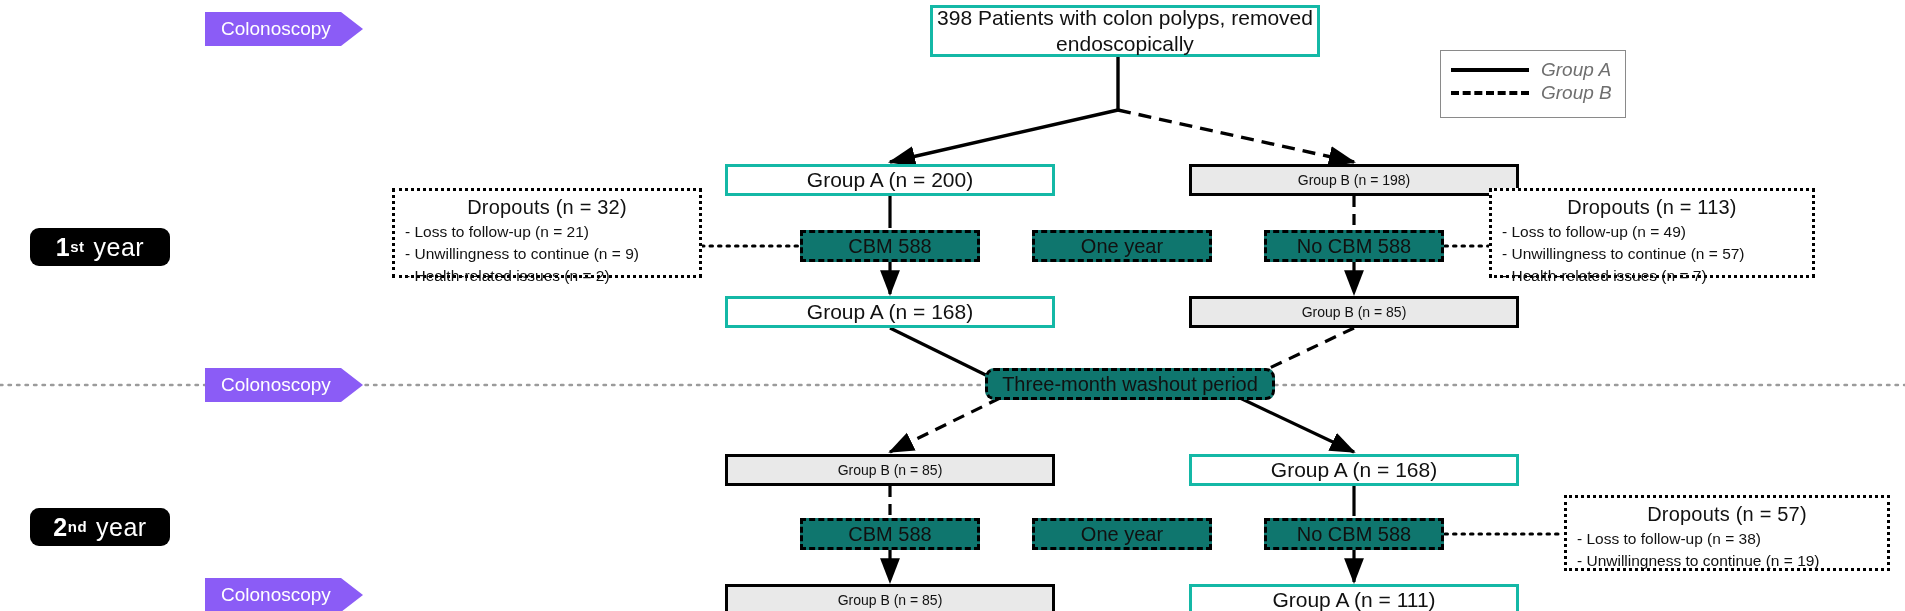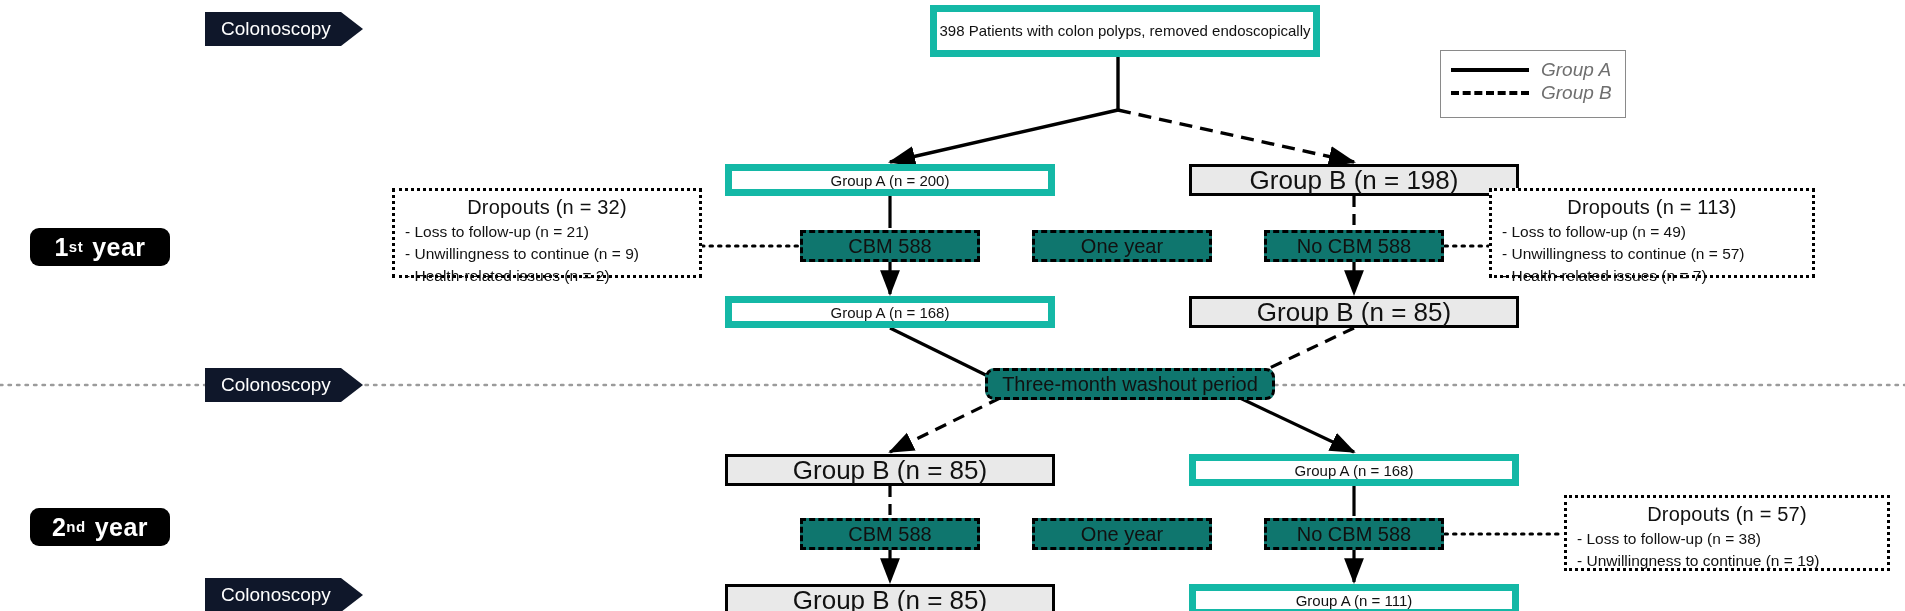--- a/index.html
+++ b/index.html
@@ -3,43 +3,43 @@
 <meta charset="utf-8">
 <style>
   html,body{margin:0;padding:0;background:#ffffff;}
   body{width:1905px;height:611px;font-family:"Liberation Sans",sans-serif;color:#111;}
   #stage{position:relative;width:1905px;height:611px;overflow:hidden;}
 
   
   .node{position:absolute;box-sizing:border-box;display:flex;align-items:center;justify-content:center;text-align:center;}
 
   
-  .box-solid{border:7px solid #14b8a6;background:#fff;font-size:15px;}
-  
-  .box-grey{border:3px solid #000;background:#e9e9e9;font-size:26px;}
+  .box-solid{border:3px solid #14b8a6;background:#fff;font-size:21px;}
+  
+  .box-grey{border:3px solid #000;background:#e9e9e9;font-size:14px;}
   
   .box-dashed{border:3.5px dashed #000;background:#0f766e;font-size:20px;}
   
   .box-dotted{border:3px dotted #000;background:#fff;display:block;text-align:left;padding:4px 10px 6px 10px;}
 
   .dropout-title{font-size:20px;text-align:center;display:block;margin:1px 0 2px 0;letter-spacing:.2px;}
   .dropout-line{font-size:15.5px;display:block;line-height:1.42;white-space:nowrap;}
 
   
-  .chevron{position:absolute;height:34px;background:#0f172a;color:#fff;font-size:19px;
+  .chevron{position:absolute;height:34px;background:#8b5cf6;color:#fff;font-size:19px;
            display:flex;align-items:center;padding-left:16px;box-sizing:border-box;
            -webkit-clip-path:polygon(0 0, calc(100% - 22px) 0, 100% 50%, calc(100% - 22px) 100%, 0 100%);
            clip-path:polygon(0 0, calc(100% - 22px) 0, 100% 50%, calc(100% - 22px) 100%, 0 100%);}
 
   
   .yearpill{position:absolute;background:#000;color:#fff;border-radius:9px;
             display:flex;align-items:center;justify-content:center;font-size:25px;font-weight:bold;
             letter-spacing:.5px;}
   .yearpill sup{font-size:15px;vertical-align:super;line-height:0;}
-  .yearpill .yword{font-weight:bold;margin-left:9px;}
+  .yearpill .yword{font-weight:normal;margin-left:9px;}
 
   
   .legend{position:absolute;border:1.6px solid #8a8a8a;background:#fff;box-sizing:border-box;
           padding:7px 12px 7px 10px;}
   .legend-row{display:flex;align-items:center;height:23px;font-style:italic;}
   .legend-swatch{width:78px;height:0;margin-right:12px;}
   .sw-solid{border-top:4px solid #000;}
   .sw-dashed{border-top:4px dashed #000;}
   .legend-label{font-size:19px;color:#6f6f6f;}
 

